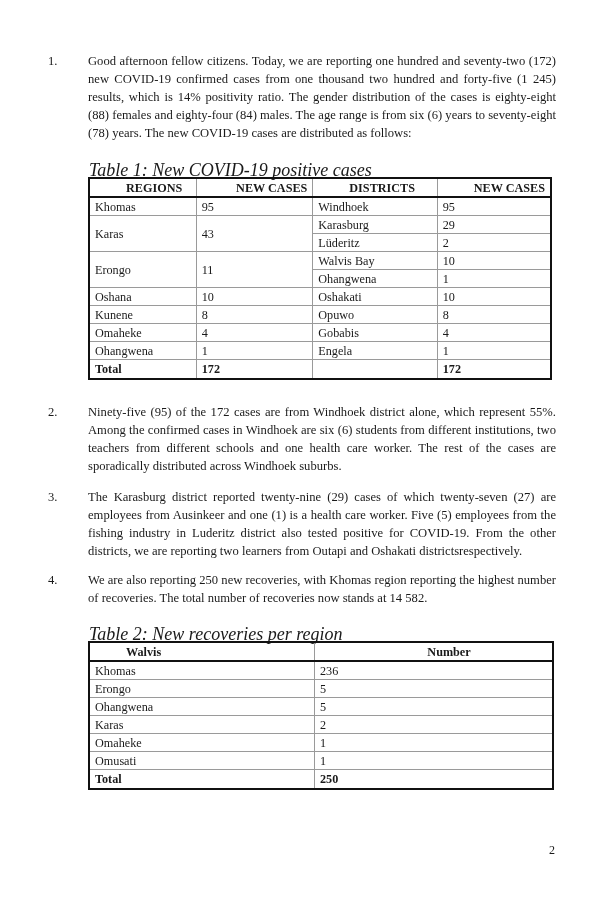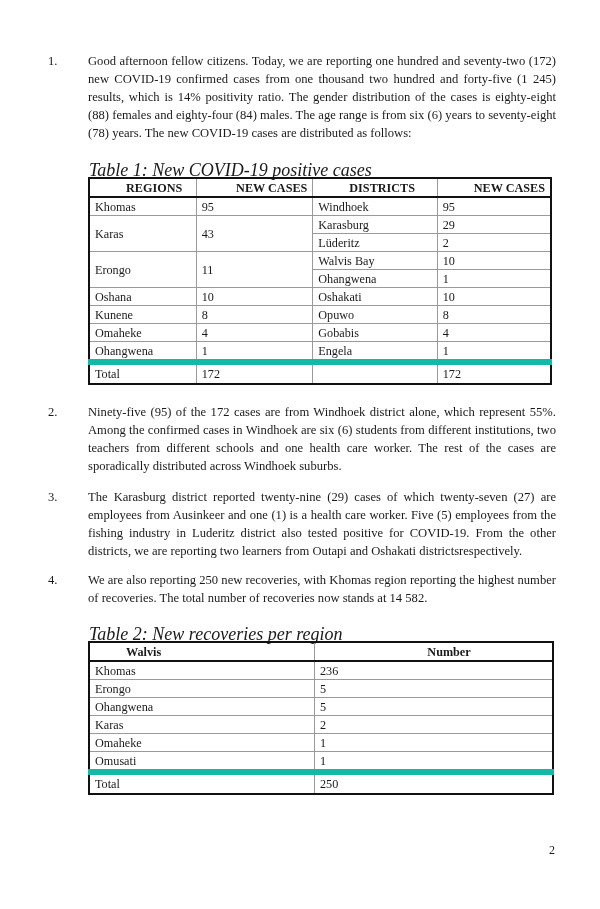--- a/index.html
+++ b/index.html
@@ -13,21 +13,21 @@
   .para .text { position: absolute; left: 40px; width: 468px; text-align: justify; }
   .caption { position: absolute; left: 89px; font-size: 18px; font-style: italic; }
   table { position: absolute; border-collapse: collapse; font-size: 12.2px; }
   table td, table th {
     border: 1px solid #9a9a9a; padding: 0 5px; height: 17px; line-height: 16px;
     font-weight: normal; white-space: nowrap;
   }
   table.t1 { left: 88px; top: 177px; width: 464px; border: 2px solid #111; }
   table.t2 { left: 88px; top: 641px; width: 466px; border: 2px solid #111; }
   table tr.head th { font-weight: bold; border-bottom: 2px solid #111; padding-left: 36px; }
-  table tr.total td { font-weight: normal; border-top: 6px solid #14b8a6; height: 18px; }
+  table tr.total td { font-weight: bold; border-top: 1px solid #14b8a6; height: 18px; }
   .c { }
   .r { text-align: right; margin-top: 17px; }
   .l { text-align: left; }
   .page-number { position: absolute; left: 549px; top: 843px; font-size: 12px; }
 </style>
 </head>
 <body>
 
 <div class="para" style="top:52px; height:92px;">
   <span class="num">1.</span>

